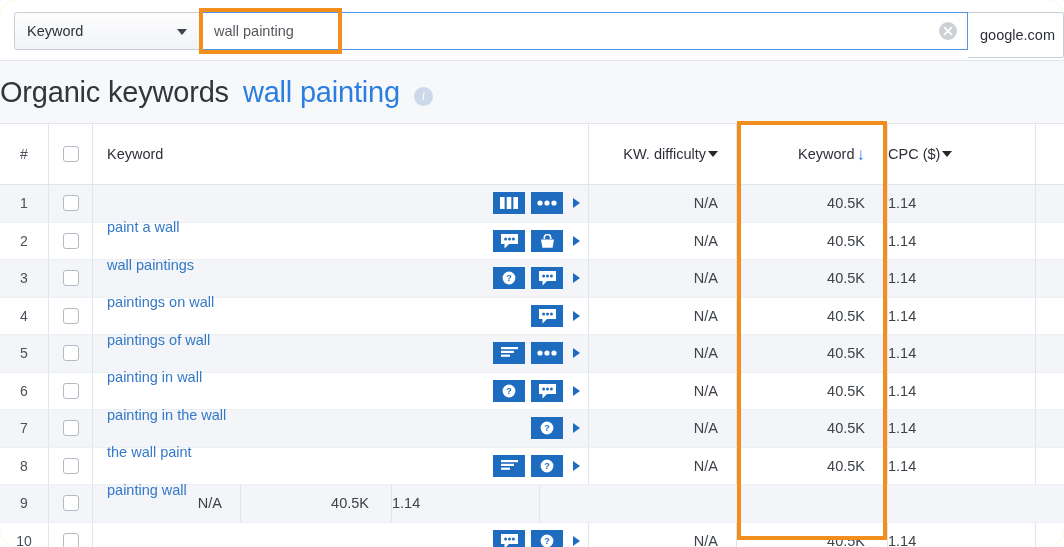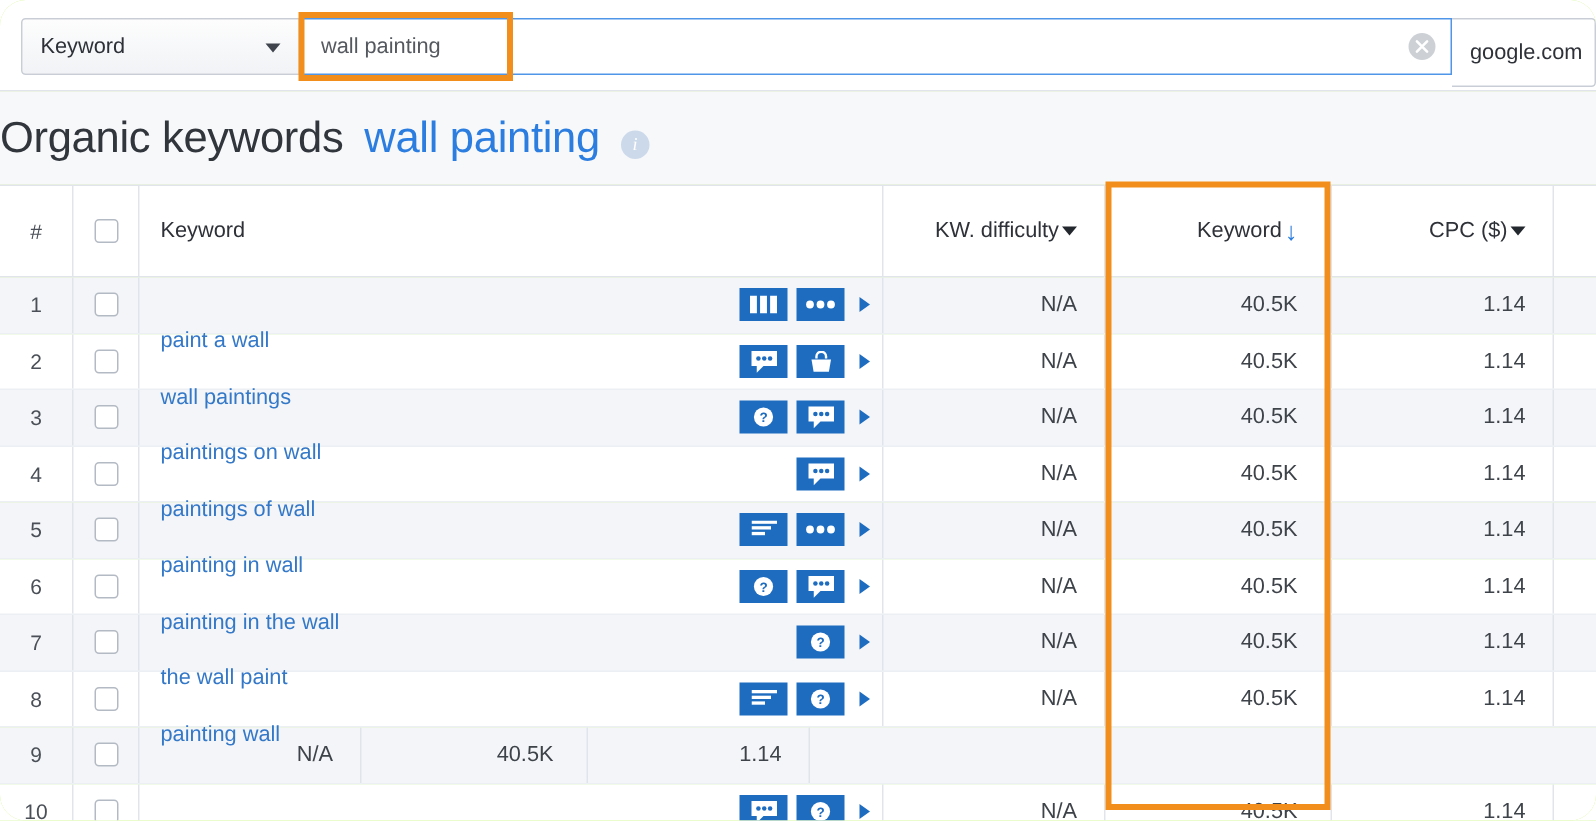--- a/index.html
+++ b/index.html
@@ -272,21 +272,21 @@
   }
   .c-cpc {
     width: 148px;
     flex: 0 0 148px;
     text-align: right;
     padding-right: 18px;
     box-sizing: border-box;
     font-size: 14.5px;
     color: #3e434a;
     align-self: stretch;
-    display: flex; align-items: center; justify-content: flex-end;
+    display: flex; align-items: center; 
     border-left: 1px solid #e1e5eb;
   }
   .c-tail {
     flex: 0 0 29px;
     align-self: stretch;
     box-sizing: border-box;
     border-left: 1px solid #e1e5eb;
   }
   .hdr-label {
     font-size: 14.5px;

